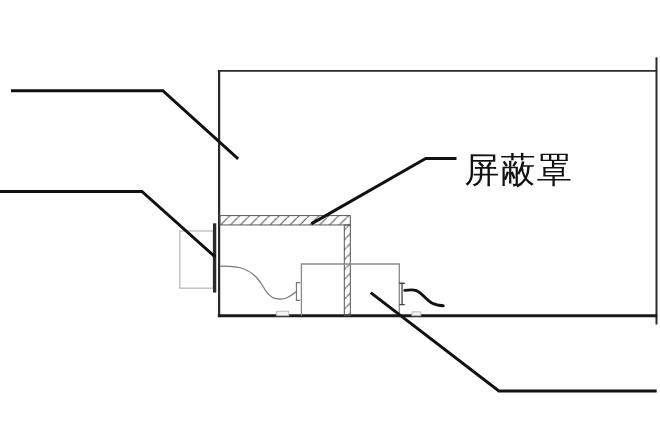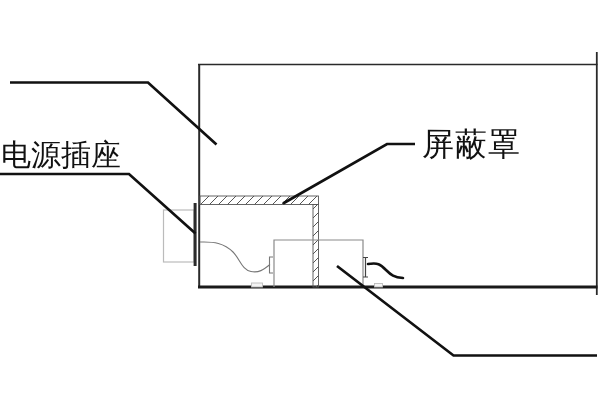--- a/index.html
+++ b/index.html
@@ -13,29 +13,28 @@
   }
   .label {
     position: absolute;
     color: #111111;
     white-space: nowrap;
     line-height: 1;
     font-family: "Liberation Sans", "DejaVu Sans", sans-serif;
   }
   #label-chassis { left: 11px;  top: 42px;  font-size: 33px; letter-spacing: 0px; }
   #label-socket  { left: 1px;   top: 140px; font-size: 30px; letter-spacing: 0px; }
-  #label-shield  { left: 422px; top: 128px; font-size: 32px; letter-spacing: 1px; text-align: right; }
+  #label-shield  { left: 422px; top: 138px; font-size: 32px; letter-spacing: 1px; text-align: right; }
   svg { position: absolute; left: 0; top: 0; }
 </style>
 </head>
 <body>
 
 <div id="stage">
 
-  <div class="label" id="label-socket">电源插座</div>
   <div class="label" id="label-shield">屏蔽罩</div>
 
   <svg width="600" height="400" viewBox="0 0 600 400">
     <defs>
       <pattern id="hatch" width="9" height="9" patternUnits="userSpaceOnUse">
         <path d="M-1,10 L10,-1" stroke="#555555" stroke-width="1" fill="none"></path>
       </pattern>
     </defs>
 
     <g>

